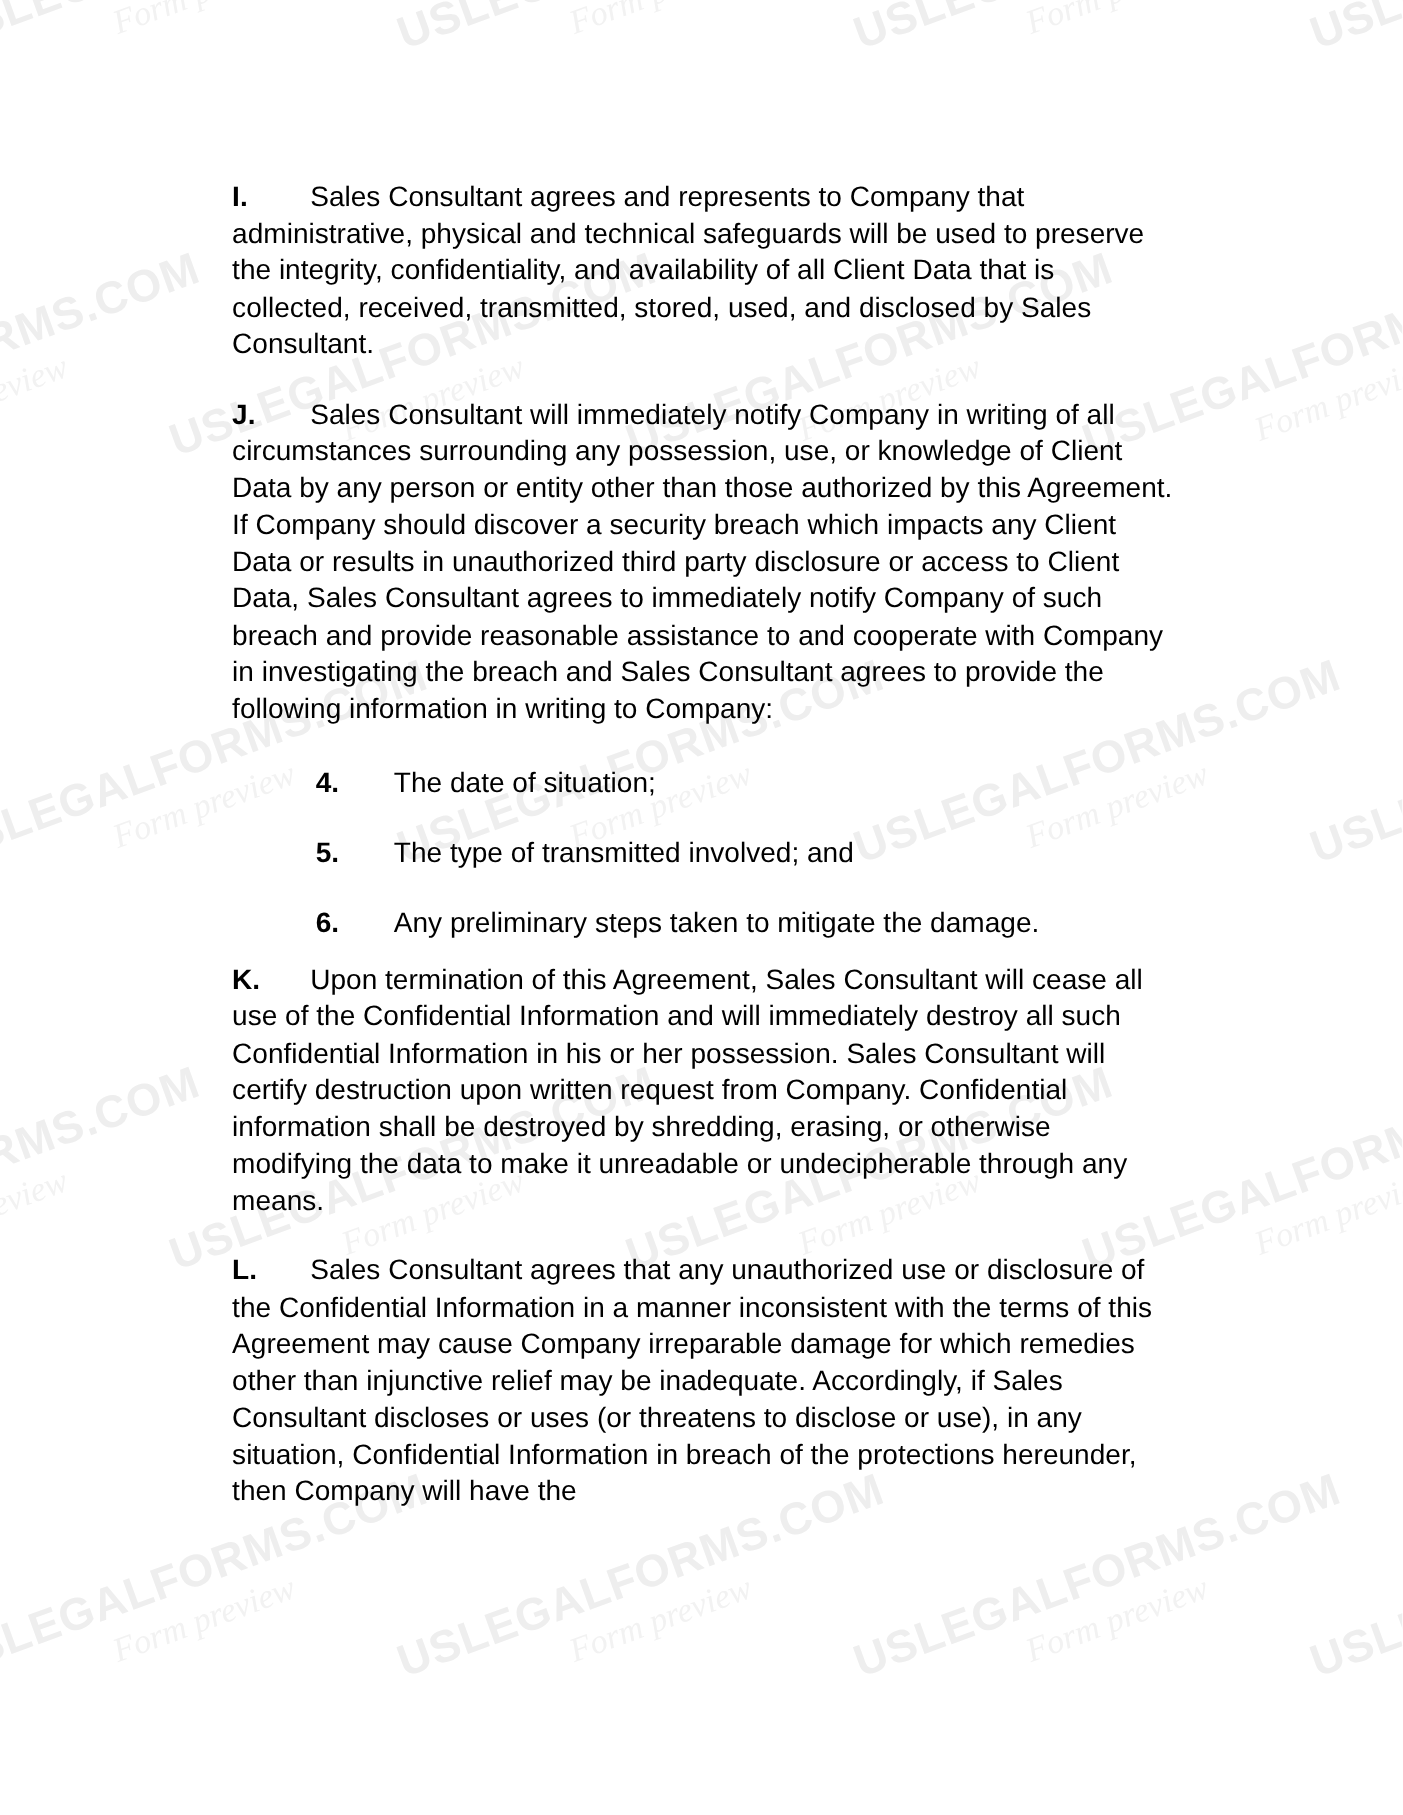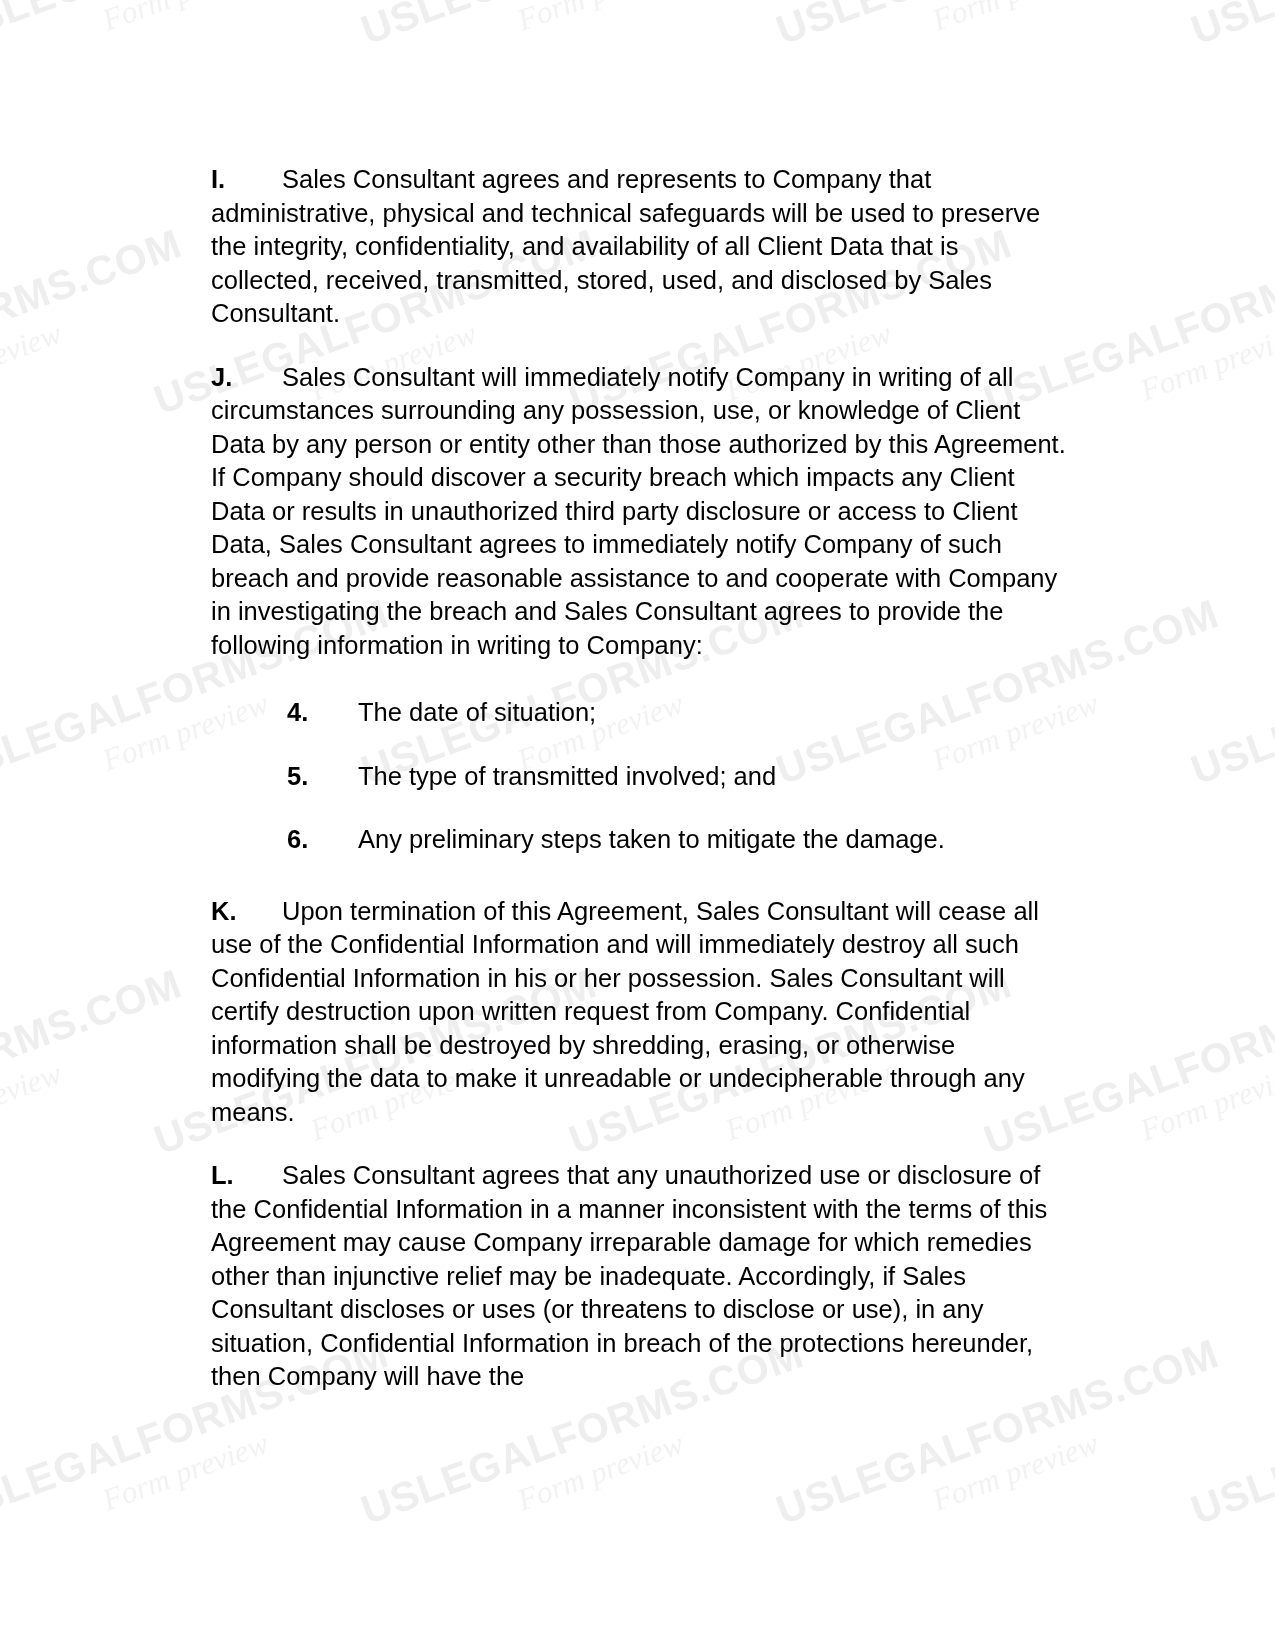--- a/index.html
+++ b/index.html
@@ -75,21 +75,21 @@
   }
   .subitem {
     margin: 0 0 30px 0;
   }
   .subitem .marker {
     font-weight: bold;
     display: inline-block;
     min-width: 71px;
   }
   .blk-J { margin-bottom: 34px; }
-  .blk-6 { margin-bottom: 38px; }
+  .blk-6 { margin-bottom: 18px; }
 </style>
 </head>
 <body>
 
 <div class="page">
 
   <div class="watermark-layer" id="wm-layer">
       <div class="wm-unit" style="left: -60px; top: 10px; transform: rotate(-20deg);">
         <span class="wm-brand" style="color: rgb(238, 238, 238);">USLEGALFORMS.COM</span>
         <span class="wm-sub">Form preview</span>

